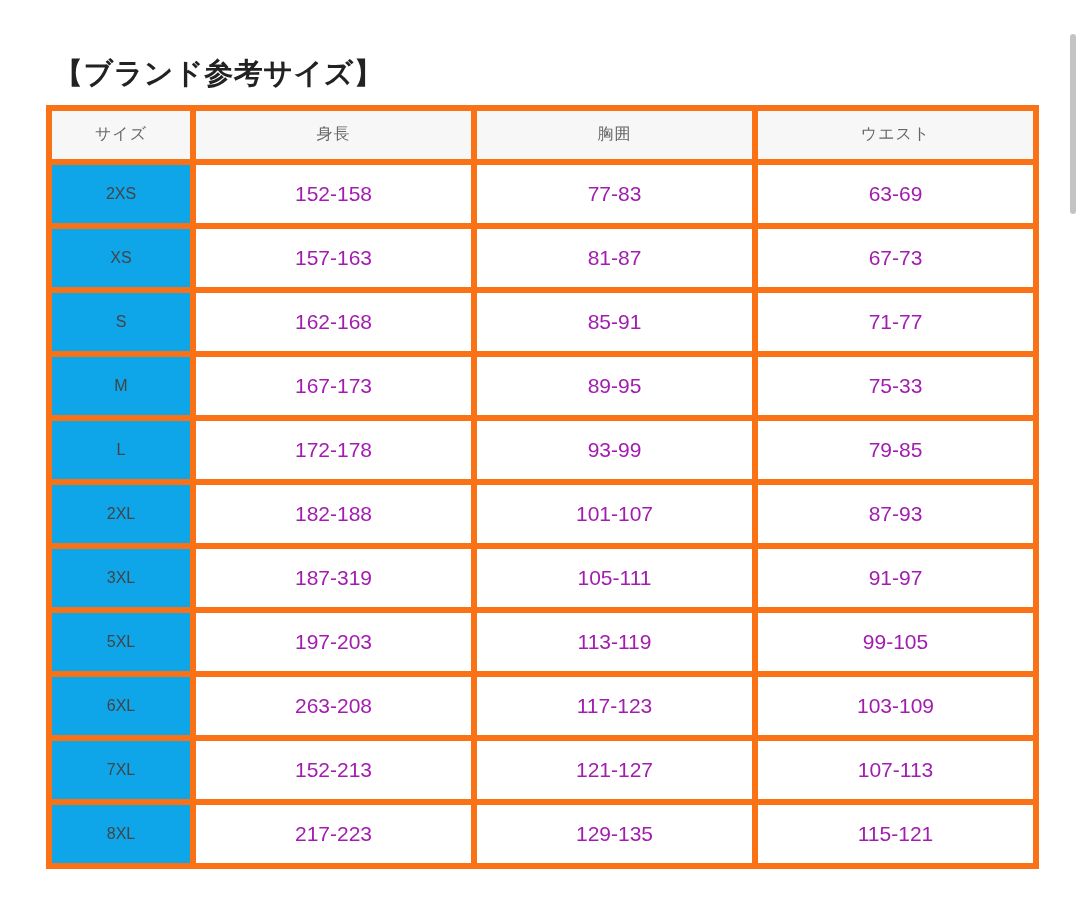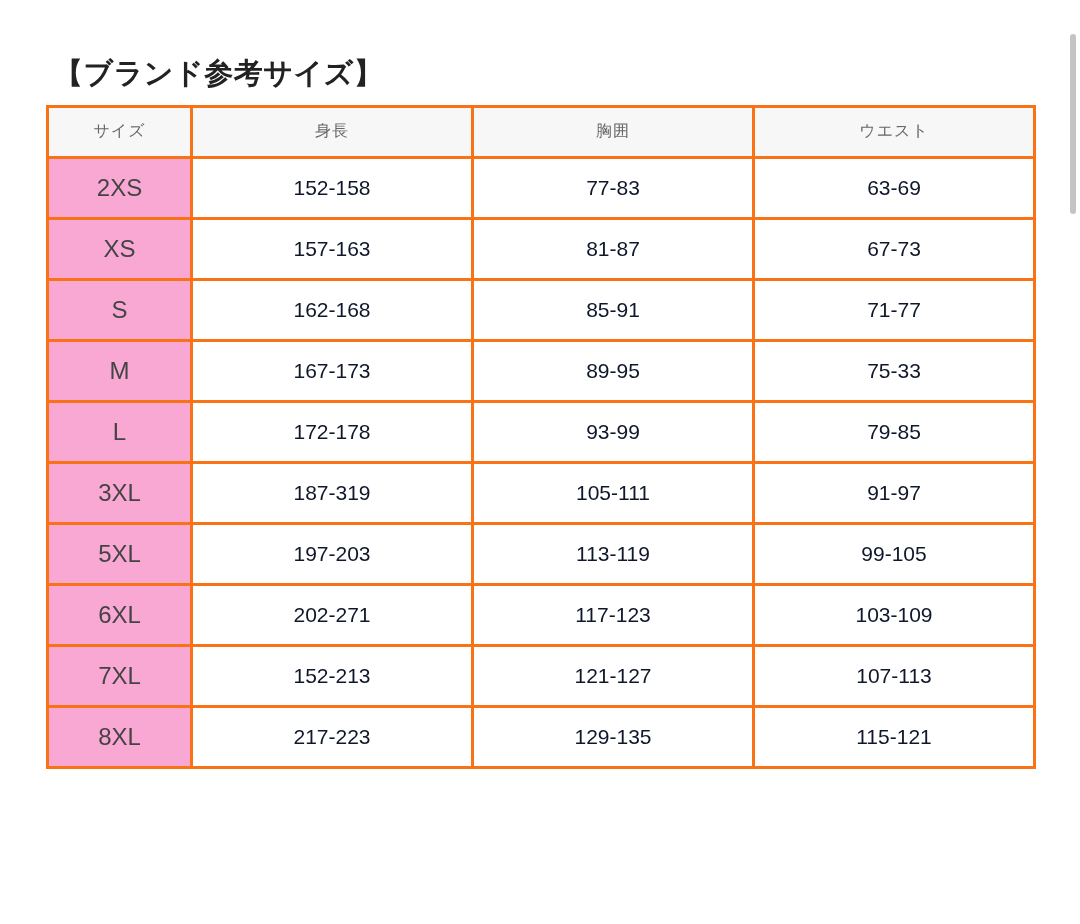--- a/index.html
+++ b/index.html
@@ -37,44 +37,44 @@
 
   .size-table {
     border-collapse: collapse;
     width: 988px;
     table-layout: fixed;
     background: #ffffff;
   }
 
   .size-table th,
   .size-table td {
-    border: 3px solid #f97316;
+    border: 6px solid #f97316;
     text-align: center;
     vertical-align: middle;
     font-weight: 400;
   }
 
   .size-table thead th {
     background: #f7f7f7;
     color: #666666;
     font-size: 16px;
     height: 46px;
     letter-spacing: 1px;
   }
 
   .size-table tbody td {
     height: 56px;
     font-size: 21px;
-    color: #0f172a;
+    color: #a21caf;
   }
 
   .size-table tbody td.size-cell {
-    background: #f9a8d4;
+    background: #0ea5e9;
     color: #444444;
-    font-size: 24px;
+    font-size: 16px;
   }
 
   
   .col-size  { width: 144px; }
   .col-wide  { width: 281px; }
 
   
   .scrollbar-track {
     position: absolute;
     top: 0;
@@ -140,34 +140,40 @@
         <td>89-95</td>
         <td>75-33</td>
       </tr>
       <tr>
         <td class="size-cell">L</td>
         <td>172-178</td>
         <td>93-99</td>
         <td>79-85</td>
       </tr>
       <tr>
+        <td class="size-cell">2XL</td>
+        <td>182-188</td>
+        <td>101-107</td>
+        <td>87-93</td>
+      </tr>
+      <tr>
         <td class="size-cell">3XL</td>
         <td>187-319</td>
         <td>105-111</td>
         <td>91-97</td>
       </tr>
       <tr>
         <td class="size-cell">5XL</td>
         <td>197-203</td>
         <td>113-119</td>
         <td>99-105</td>
       </tr>
       <tr>
         <td class="size-cell">6XL</td>
-        <td>202-271</td>
+        <td>263-208</td>
         <td>117-123</td>
         <td>103-109</td>
       </tr>
       <tr>
         <td class="size-cell">7XL</td>
         <td>152-213</td>
         <td>121-127</td>
         <td>107-113</td>
       </tr>
       <tr>

